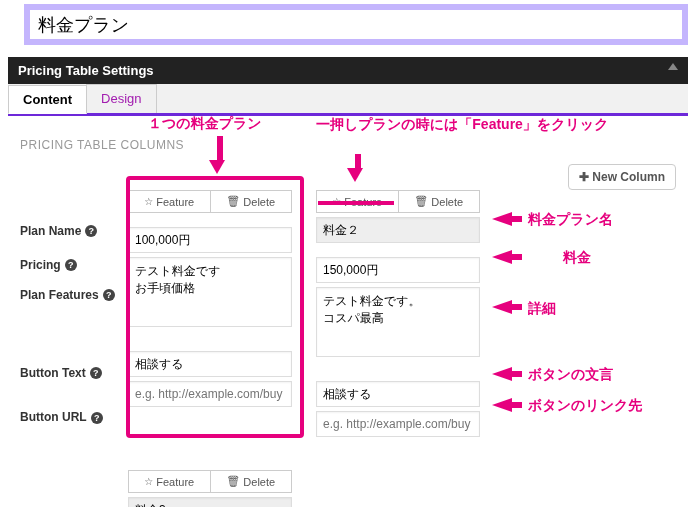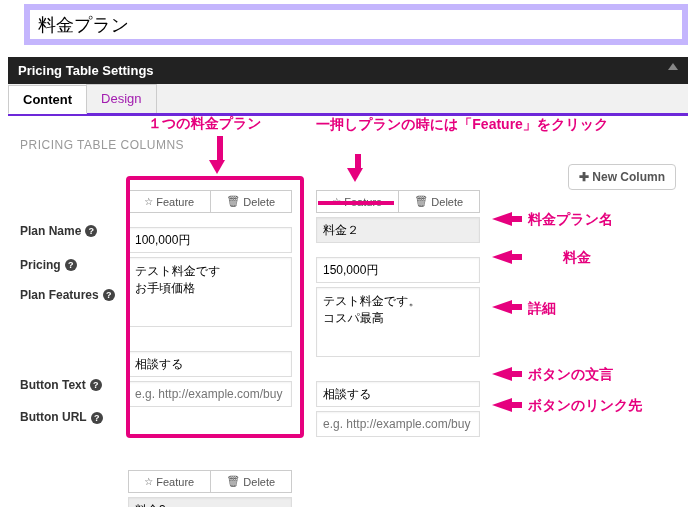--- a/index.html
+++ b/index.html
@@ -69,21 +69,21 @@
         <span class="q-icon">?</span>
       </div>
     <div style="position:absolute; left:12px; top:142px;" class="row-label">
         <span>Pricing</span>
         <span class="q-icon">?</span>
       </div>
     <div style="position:absolute; left:12px; top:172px;" class="row-label">
         <span>Plan Features</span>
         <span class="q-icon">?</span>
       </div>
-    <div style="position:absolute; left:12px; top:262px;" class="row-label">
+    <div style="position:absolute; left:12px; top:250px;" class="row-label">
         <span>Button Text</span>
         <span class="q-icon">?</span>
       </div>
     <div style="position:absolute; left:12px; top:294px;align-items:flex-end;" class="row-label">
         <span>Button URL</span>
         <span class="q-icon">?</span>
       </div>
 
     <div class="col-container col1">
       <div class="col-top-btns">

